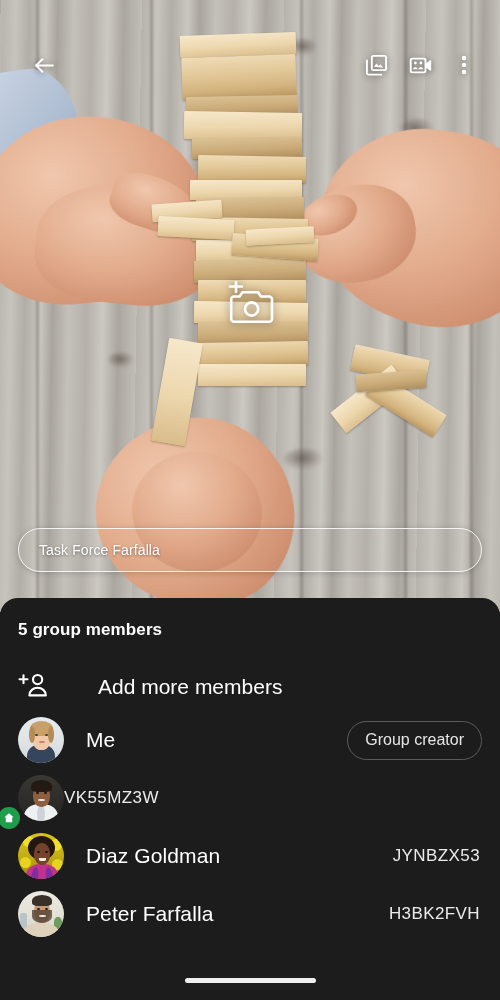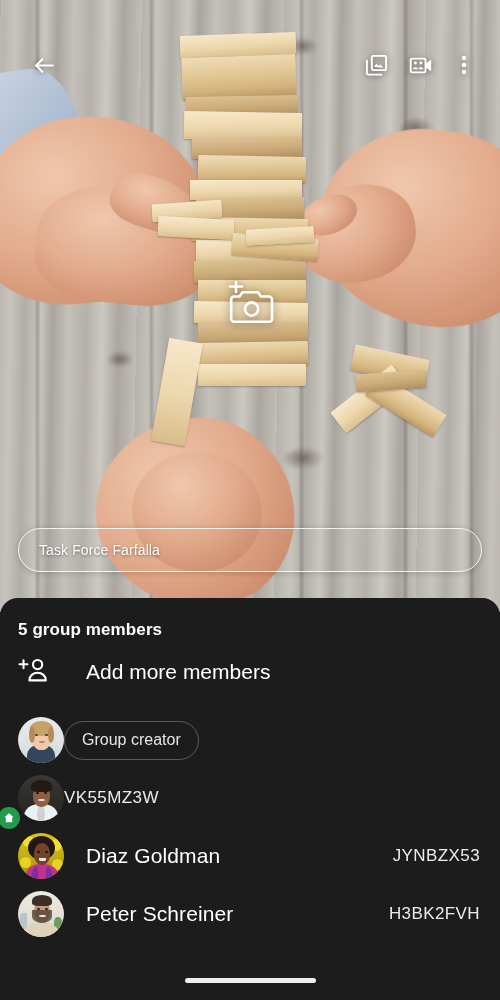--- a/index.html
+++ b/index.html
@@ -76,21 +76,21 @@
   .name-field span { color:#fff; font-size:14px; font-weight:400; letter-spacing:.1px; text-shadow:0 1px 3px rgba(0,0,0,.45); }
 
   
   .sheet {
     position:absolute; left:0; top:598px; width:500px; height:402px; z-index:35;
     background:#1c1c1c; border-radius:18px 18px 0 0;
   }
   .sheet-title { position:absolute; left:18px; top:22px; color:#fff; font-size:17px; font-weight:bold; letter-spacing:.1px; }
 
   .row { position:absolute; left:0; width:500px; height:58px; display:flex; align-items:center; padding:0 18px; }
-  .row-add { top:45px; cursor:pointer; }
+  .row-add { top:60px; cursor:pointer;gap:12px; }
   .add-ic { width:46px; display:flex; align-items:center; justify-content:flex-start; }
   .add-label { color:#fff; font-size:21px; font-weight:400; padding-left:22px; }
 
   .member { cursor:pointer; }
   .m1 { top:113px; } .m2 { top:171px; } .m3 { top:229px; } .m4 { top:287px; }
 
   .avatar { position:relative; width:46px; height:46px; border-radius:50%; overflow:hidden; flex:0 0 46px; }
   .avatar .face { position:absolute; inset:0; }
   .member-name { color:#fff; font-size:21px; font-weight:400; padding-left:22px; flex:1; letter-spacing:.1px; }
   .member-code { color:#ebebeb; font-size:17px; font-weight:400; letter-spacing:.4px; padding-right:2px; }
@@ -252,20 +252,21 @@
           <div class="sh" style="left:9px;top:28px;width:28px;height:28px;background:#34455c;border-radius:40% 40% 0 0;"></div>
           <div class="sh" style="left:14px;top:8px;width:19px;height:25px;background:#f0c9ab;border-radius:48% 48% 46% 46%;"></div>
           <div class="sh" style="left:12px;top:4px;width:23px;height:15px;background:#c8a06a;border-radius:50% 50% 28% 28%;"></div>
           <div class="sh" style="left:11px;top:9px;width:6px;height:17px;background:#b48c58;border-radius:50%;"></div>
           <div class="sh" style="left:30px;top:9px;width:6px;height:17px;background:#b48c58;border-radius:50%;"></div>
           <div class="sh" style="left:17px;top:17px;width:3px;height:2px;background:#4a3a2c;"></div>
           <div class="sh" style="left:27px;top:17px;width:3px;height:2px;background:#4a3a2c;"></div>
           <div class="sh" style="left:21px;top:24px;width:6px;height:2px;background:#c47f6e;border-radius:40%;"></div>
         </div>
       </div>
+      <div class="member-name">Me</div>
       <div class="chip">Group creator</div>
     </div>
 
     <div class="row member m2">
       <div class="avatar">
         <div class="face av-rob">
           <div class="sh" style="left:6px;top:29px;width:34px;height:28px;background:#eef1f2;border-radius:44% 44% 0 0;"></div>
           <div class="sh" style="left:19px;top:30px;width:8px;height:18px;background:#cdd3d6;"></div>
           <div class="sh" style="left:15px;top:9px;width:17px;height:23px;background:#8b5f40;border-radius:48% 48% 46% 46%;"></div>
           <div class="sh" style="left:13px;top:5px;width:21px;height:12px;background:#241a14;border-radius:50% 50% 30% 30%;"></div>
@@ -310,21 +311,21 @@
           <div class="sh" style="left:36px;top:26px;width:8px;height:14px;background:#6f9b5e;border-radius:40%;"></div>
           <div class="sh" style="left:5px;top:32px;width:36px;height:25px;background:#ded2bb;border-radius:42% 42% 0 0;"></div>
           <div class="sh" style="left:16px;top:9px;width:16px;height:23px;background:#c79a76;border-radius:46% 46% 48% 48%;"></div>
           <div class="sh" style="left:14px;top:4px;width:20px;height:11px;background:#39302a;border-radius:50% 50% 28% 28%;"></div>
           <div class="sh" style="left:14px;top:19px;width:20px;height:13px;background:#4a3a2f;border-radius:0 0 50% 50%;opacity:.75;"></div>
           <div class="sh" style="left:19px;top:17px;width:3px;height:2px;background:#211610;"></div>
           <div class="sh" style="left:27px;top:17px;width:3px;height:2px;background:#211610;"></div>
           <div class="sh" style="left:21px;top:24px;width:7px;height:2px;background:#f3ece6;border-radius:40%;"></div>
         </div>
       </div>
-      <div class="member-name">Peter Schreiner</div>
+      <div class="member-name">Peter Farfalla</div>
       <div class="member-code">H3BK2FVH</div>
     </div>
   </div>
 
   <div class="navbar">
     <div class="nav-pill"></div>
   </div>
 
 </div>
 

